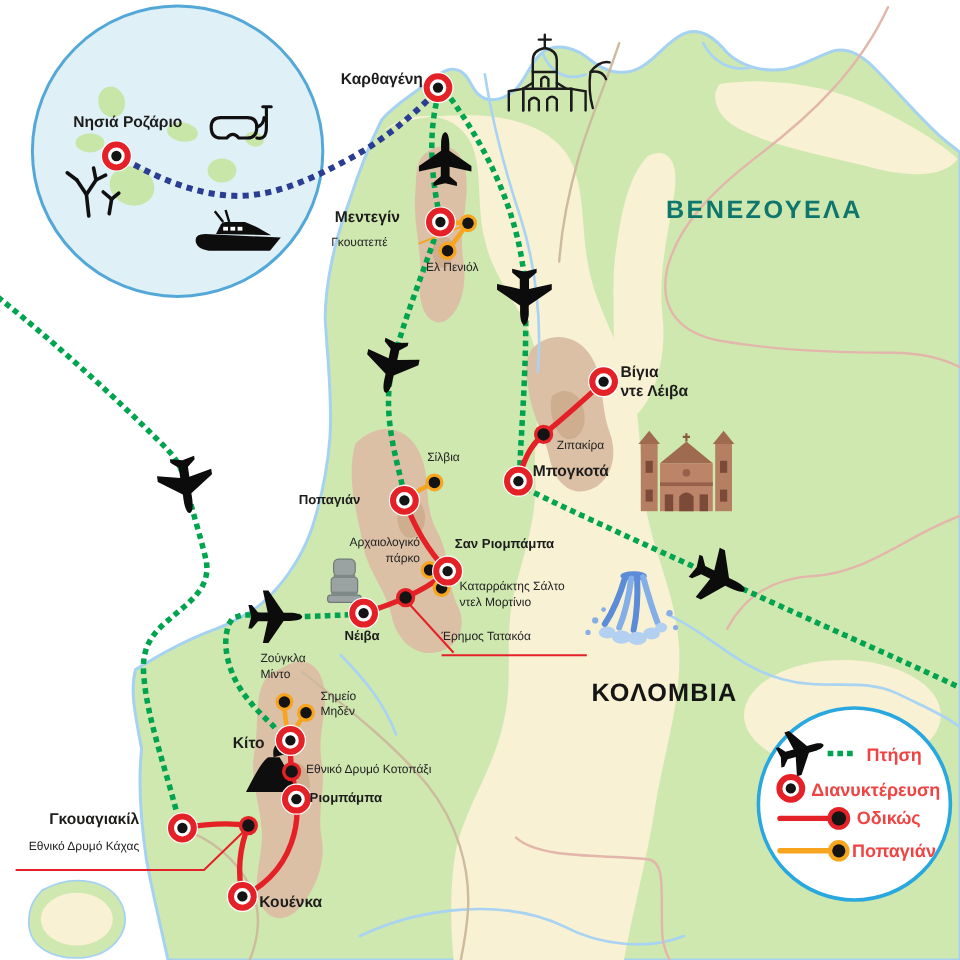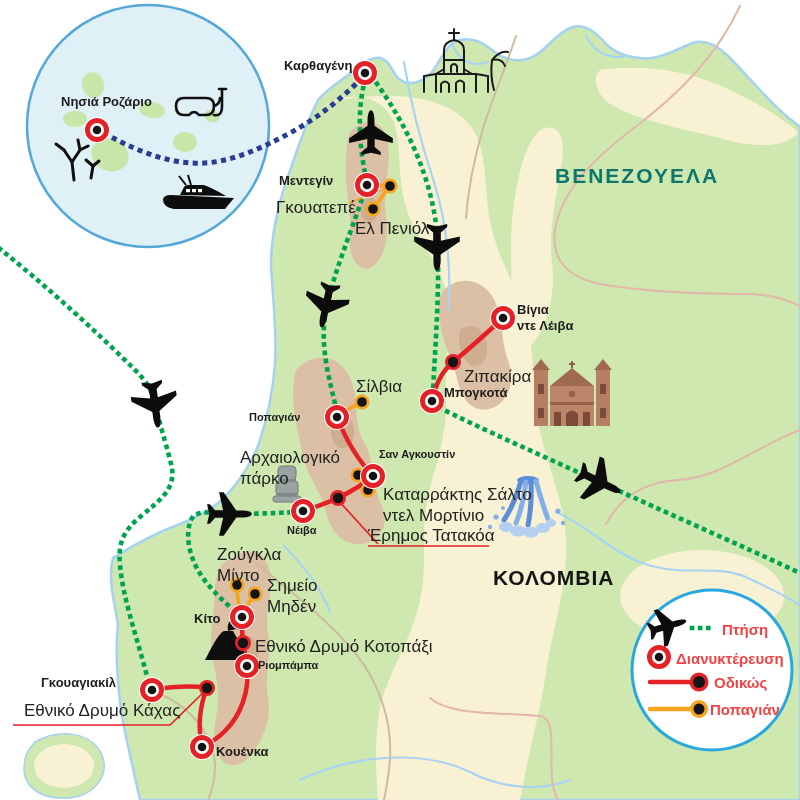--- a/index.html
+++ b/index.html
@@ -2,25 +2,25 @@
 <html><head>
 <meta charset="utf-8">
 <style>
   html,body{margin:0;padding:0;background:#fff;}
   .stage{position:relative;width:800px;height:800px;overflow:hidden;
          font-family:"Liberation Sans",sans-serif;background:#fff;}
   .stage svg{position:absolute;left:0;top:0;}
   .lbl{position:absolute;white-space:pre-line;color:#1c1c1b;line-height:1.25;}
   .city{font-size:11px;font-weight:700;}
   .big{font-size:13px;}
-  .stop{font-size:17px;font-weight:400;color:#222;}
+  .stop{font-size:10px;font-weight:400;color:#222;}
   .country{font-size:21px;font-weight:700;color:#0f766e;letter-spacing:2px;}
   .country.dark{font-weight:700;color:#151515;letter-spacing:1px;}
   .legend-lbl{font-size:15px;font-weight:700;color:#ef4444;}
-  .alignr{}
+  .alignr{text-align:right;}
 </style>
 </head>
 <body>
 
 <div class="stage">
 <svg width="800" height="800" viewBox="0 0 800 800">
   <defs>
     <path id="plane" d="M0,-19 C1.8,-19 3,-15 3,-10 L3,-5.5 L19,5.5 L19,9.5 L3.2,6 L3.2,13 L8.5,17.5 L8.5,20 L0,18 L-8.5,20 L-8.5,17.5 L-3.2,13 L-3.2,6 L-19,9.5 L-19,5.5 L-3,-5.5 L-3,-10 C-3,-15 -1.8,-19 0,-19 Z"></path>
     <g id="m-over">
       <circle r="13" fill="#fff"></circle>
@@ -292,21 +292,21 @@
   <div class="lbl city big" style="left:279px;top:173px">Μεντεγίν</div>
   <div class="lbl stop" style="left:276px;top:197px">Γκουατεπέ</div>
   <div class="lbl stop" style="left:355px;top:218px">Ελ Πενιόλ</div>
   <div class="lbl country" style="left:555px;top:163px">ΒΕΝΕΖΟΥΕΛΑ</div>
   <div class="lbl city big" style="left:517px;top:302px">Βίγια
 ντε Λέιβα</div>
   <div class="lbl stop" style="left:464px;top:366px">Ζιπακίρα</div>
   <div class="lbl city big" style="left:444px;top:385px">Μπογκοτά</div>
   <div class="lbl stop" style="left:356px;top:376px">Σίλβια</div>
   <div class="lbl city" style="left:249px;top:411px">Ποπαγιάν</div>
-  <div class="lbl city" style="left:379px;top:448px">Σαν Αγκουστίν</div>
+  <div class="lbl city" style="left:379px;top:448px">Σαν Ριομπάμπα</div>
   <div class="lbl stop alignr" style="left:240px;top:447px;width:110px">Αρχαιολογικό
 πάρκο</div>
   <div class="lbl stop" style="left:383px;top:484px">Καταρράκτης Σάλτο
 ντελ Μορτίνιο</div>
   <div class="lbl stop" style="left:368px;top:525px">Έρημος Τατακόα</div>
   <div class="lbl city" style="left:287px;top:524px">Νέιβα</div>
   <div class="lbl country dark" style="left:493px;top:565px">ΚΟΛΟΜΒΙΑ</div>
   <div class="lbl stop" style="left:217px;top:544px">Ζούγκλα
 Μίντο</div>
   <div class="lbl stop" style="left:267px;top:575px">Σημείο

